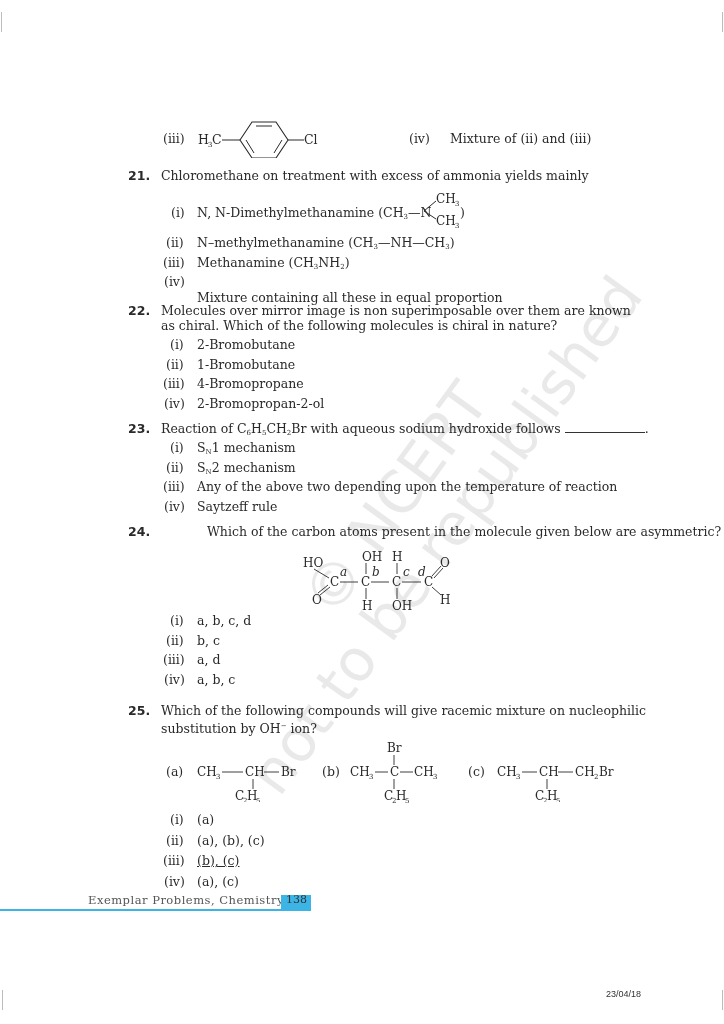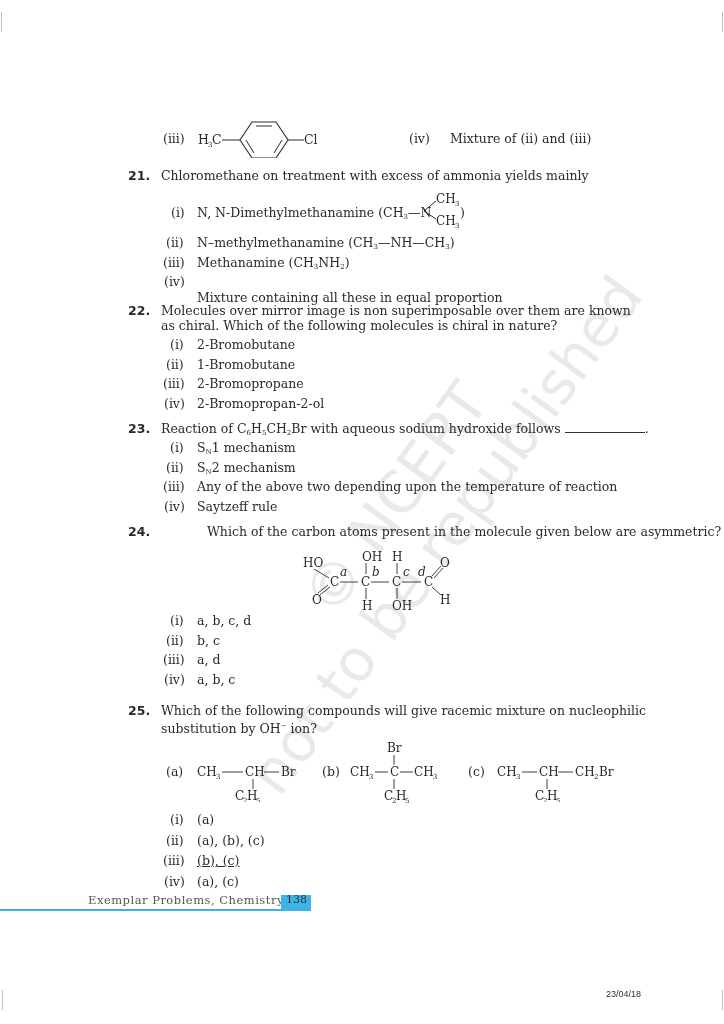--- a/index.html
+++ b/index.html
@@ -90,21 +90,21 @@
 
   <div>
     <span class="qnum" style="left:128px;top:303px;">22.</span>
     <span class="qtext" style="left:161px;top:303px;">Molecules over mirror image is non superimposable over them are known</span>
     <span class="qtext" style="left:161px;top:318px;">as chiral. Which of the following molecules is chiral in nature?</span>
     <span class="abs" style="left:170px;top:337px;">(i)</span>
     <span class="abs" style="left:197px;top:337px;">2-Bromobutane</span>
     <span class="abs" style="left:166px;top:357px;">(ii)</span>
     <span class="abs" style="left:197px;top:357px;">1-Bromobutane</span>
     <span class="abs" style="left:163px;top:376px;">(iii)</span>
-    <span class="abs" style="left:197px;top:376px;">2-Bromopropane</span>
+    <span class="abs" style="left:197px;top:376px;">4-Bromopropane</span>
     <span class="abs" style="left:164px;top:396px;">(iv)</span>
     <span class="abs" style="left:197px;top:396px;">2-Bromopropan-2-ol</span>
   </div>
 
   <div>
     <span class="qnum" style="left:128px;top:421px;">23.</span>
     <span class="qtext" style="left:161px;top:421px;">Reaction of C<sub>6</sub>H<sub>5</sub>CH<sub>2</sub>Br with aqueous sodium hydroxide follows <span class="blank"></span>.</span>
     <span class="abs" style="left:170px;top:440px;">(i)</span>
     <span class="abs" style="left:197px;top:440px;">S<sub>N</sub><span>1 mechanism</span></span>
     <span class="abs" style="left:166px;top:460px;">(ii)</span>

